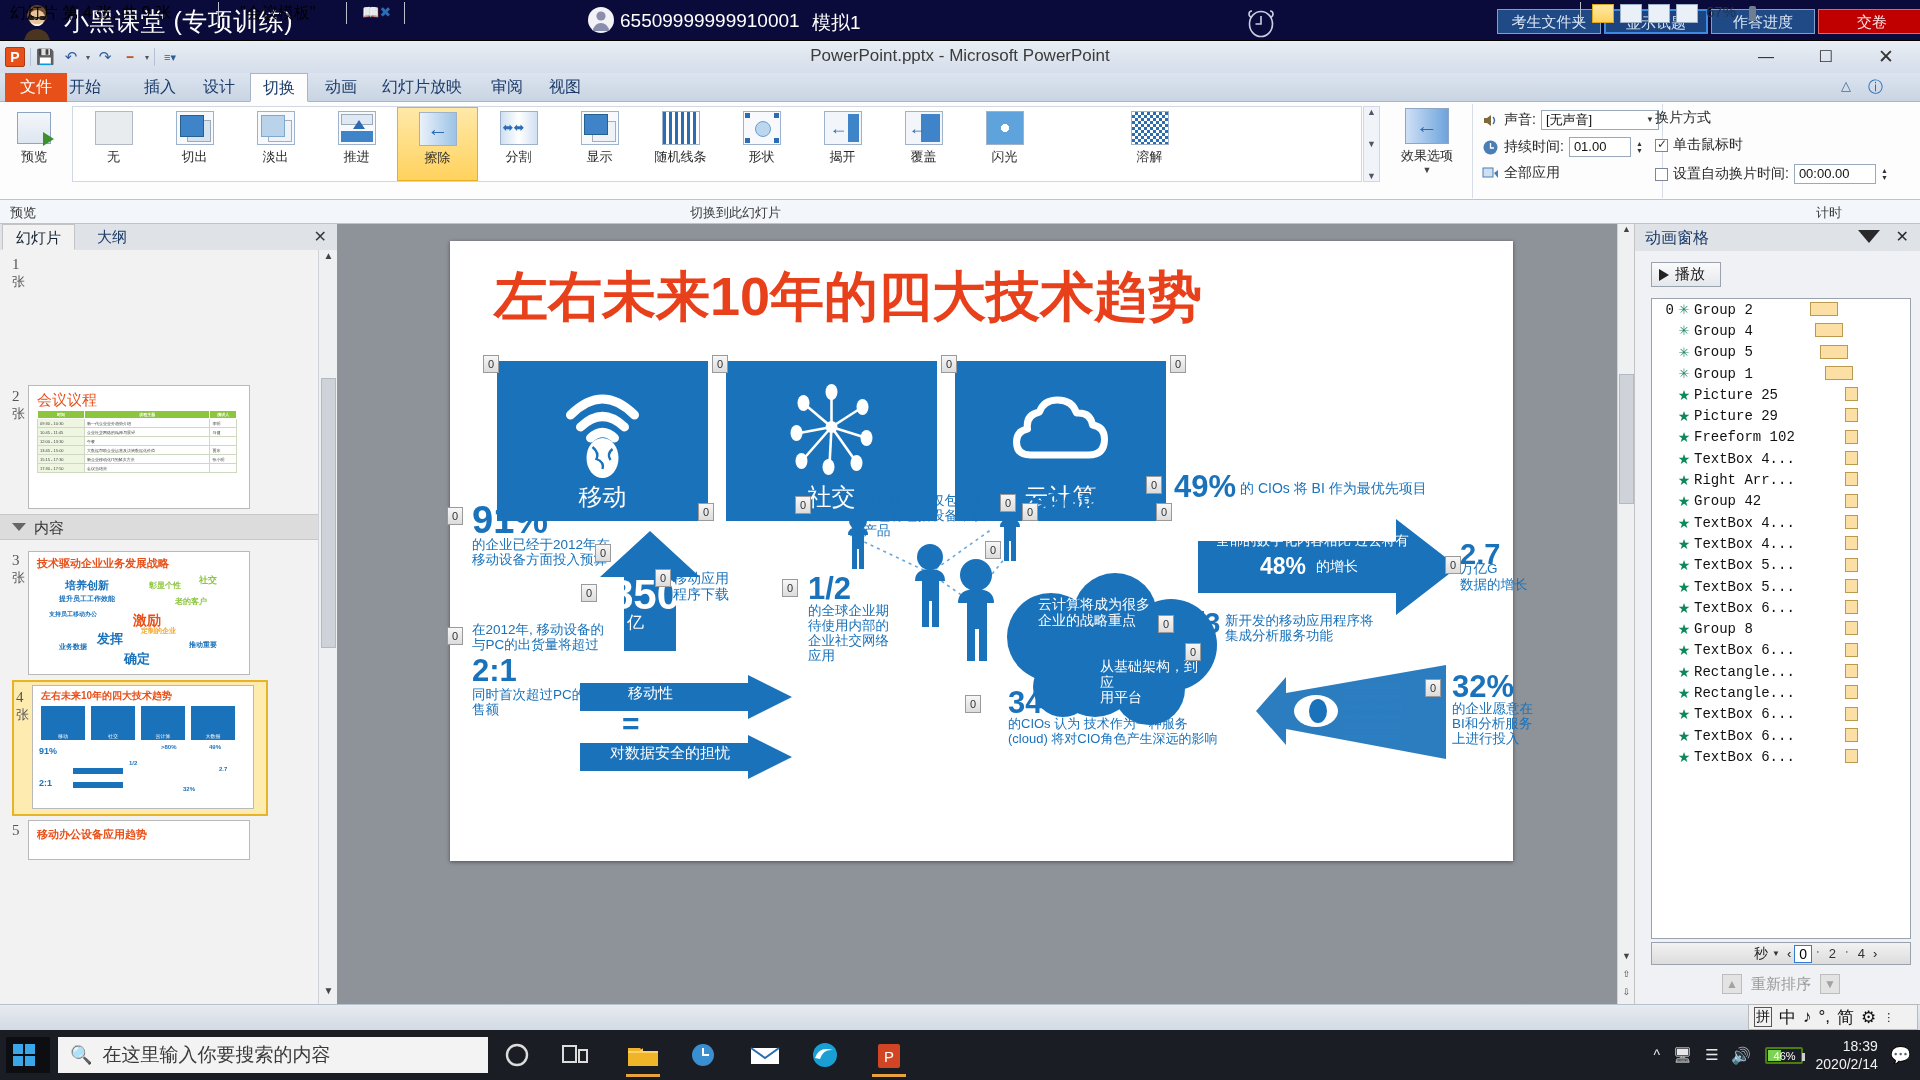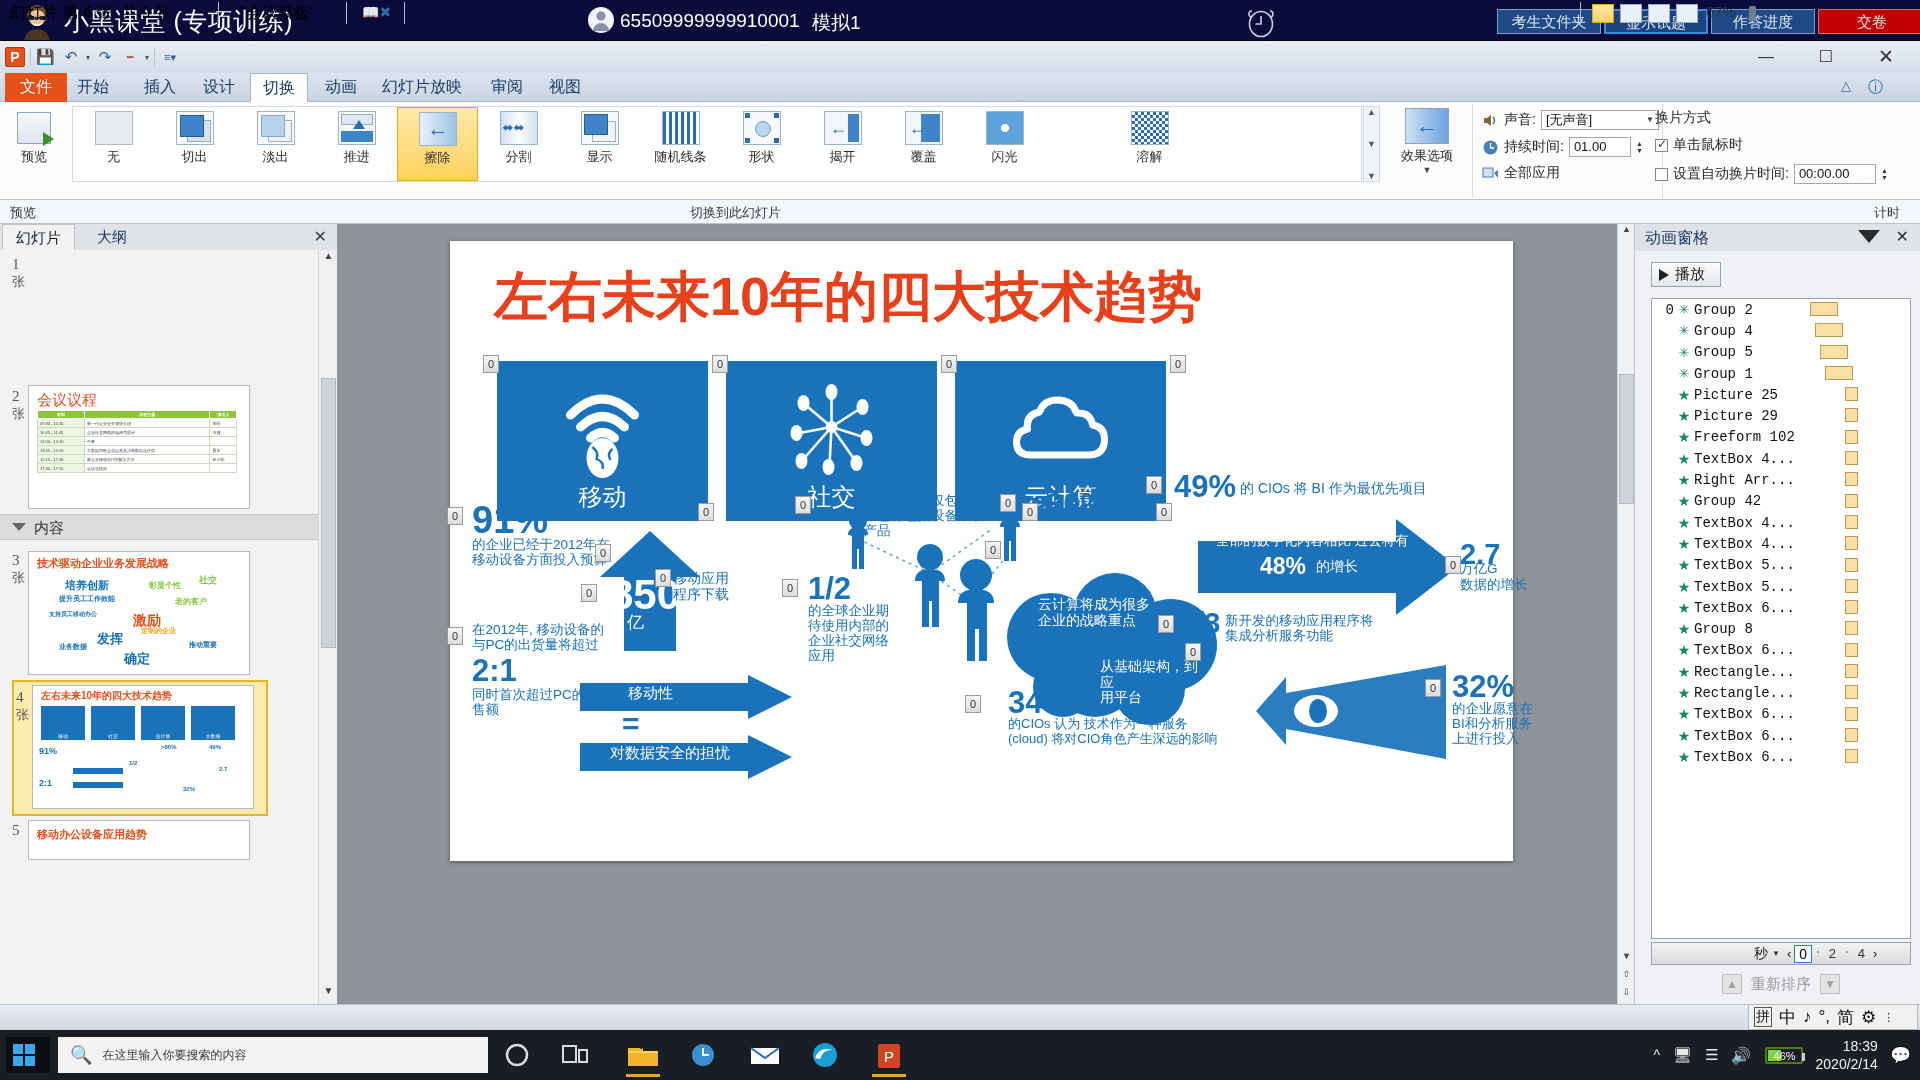--- a/index.html
+++ b/index.html
@@ -364,21 +364,21 @@
 
   
   .taskbar { position: absolute; left: 0; top: 1030px; width: 1920px; height: 50px; background: #1b1d24; }
   .start-btn { position: absolute; left: 6px; top: 7px; width: 44px; height: 36px; background: #0c0e12; cursor: pointer; }
   .win-logo { position: absolute; left: 13px; top: 14px; width: 22px; height: 22px; }
   .search-box {
     position: absolute; left: 58px; top: 7px; width: 430px; height: 36px;
     background: #f3f3f3; display: flex; align-items: center; gap: 10px; padding-left: 12px; cursor: text;
   }
   .search-box .mag { font-size: 18px; color: #333; }
-  .search-ph { font-size: 12px; color: #3a3a3a; white-space: nowrap; text-align: center; }
+  .search-ph { font-size: 19px; color: #3a3a3a; white-space: nowrap; text-align: center; }
   .tb-ico { position: absolute; top: 8px; width: 38px; height: 34px; cursor: pointer; }
   .tb-ico.active::after { content: ""; position: absolute; left: 2px; bottom: -5px; width: 34px; height: 3px; background: #e8a33d; }
   .tray { position: absolute; right: 8px; top: 0; height: 50px; display: flex; align-items: center; gap: 13px; }
   .batt { width: 38px; height: 17px; border: 2px solid #4d7c0f; border-radius: 2px; position: relative; }
   .batt::after { content: ""; position: absolute; right: -4px; top: 4px; width: 3px; height: 8px; background: #cfcfcf; }
   .batt i { position: absolute; left: 1px; top: 1px; bottom: 1px; width: 40%; background: #7dd34f; display: block; }
   .batt b { position: absolute; left: -3px; top: 0px; font-size: 11px; color: #fff; font-weight: normal; width: 42px; text-align: center; line-height: 15px; }
   .clock-tray { font-size: 14px; color: #f2f2f2; text-align: right; line-height: 1.3; }
 </style>
 </head>
@@ -422,27 +422,28 @@
     <div class="sep"></div>
     <div class="qico save">💾</div>
     <div class="qico">↶</div>
     <div class="tiny">▾</div>
     <div class="qico">↷</div>
     <div class="qico" style="color:#c0562a;font-size:11px">━</div>
     <div class="tiny">▾</div>
     <div class="sep"></div>
     <div class="qico" style="font-size:11px">≡▾</div>
   </div>
+  <div class="ppt-doctitle">PowerPoint.pptx  -  Microsoft PowerPoint</div>
   <div class="win-ctrl min">—</div>
   <div class="win-ctrl max">☐</div>
   <div class="win-ctrl close">✕</div>
 
   <div class="ribbon-tabs"></div>
   <div class="rtab file" style="left:5px;width:62px">文件</div>
-  <div class="rtab" style="left:68px">开始</div>
+  <div class="rtab" style="left:60px">开始</div>
   <div class="rtab" style="left:135px">插入</div>
   <div class="rtab" style="left:194px">设计</div>
   <div class="rtab active" style="left:250px;width:58px">切换</div>
   <div class="rtab" style="left:316px">动画</div>
   <div class="rtab" style="left:373px">幻灯片放映</div>
   <div class="rtab" style="left:482px">审阅</div>
   <div class="rtab" style="left:540px">视图</div>
   <div class="ribbon-right-ico" style="left:1841px">△</div>
   <div class="ribbon-right-ico" style="left:1868px;color:#2b6cb3;font-size:15px">ⓘ</div>
 
@@ -596,21 +597,21 @@
     <div class="tp-row" style="left:175px;top:60px">
       <span class="cbx"></span>
       <span>设置自动换片时间:</span>
       <span class="mini-input" style="width:82px">00:00.00</span>
       <span class="spin">
           <span>▲</span>
           <span>▼</span>
         </span>
     </div>
   </div>
-  <div class="grp-label" style="left:1874px;top:204px">计时</div>
+  <div class="grp-label" style="left:1816px;top:204px">计时</div>
 
   <div class="left-pane">
     <div class="lp-tabs"></div>
     <div class="lp-tab active" style="left:2px">幻灯片</div>
     <div class="lp-tab" style="left:84px">大纲</div>
     <div class="lp-close">✕</div>
 
     <div class="thumb-list">
 
       <div class="thumb-row" style="height:132px">

